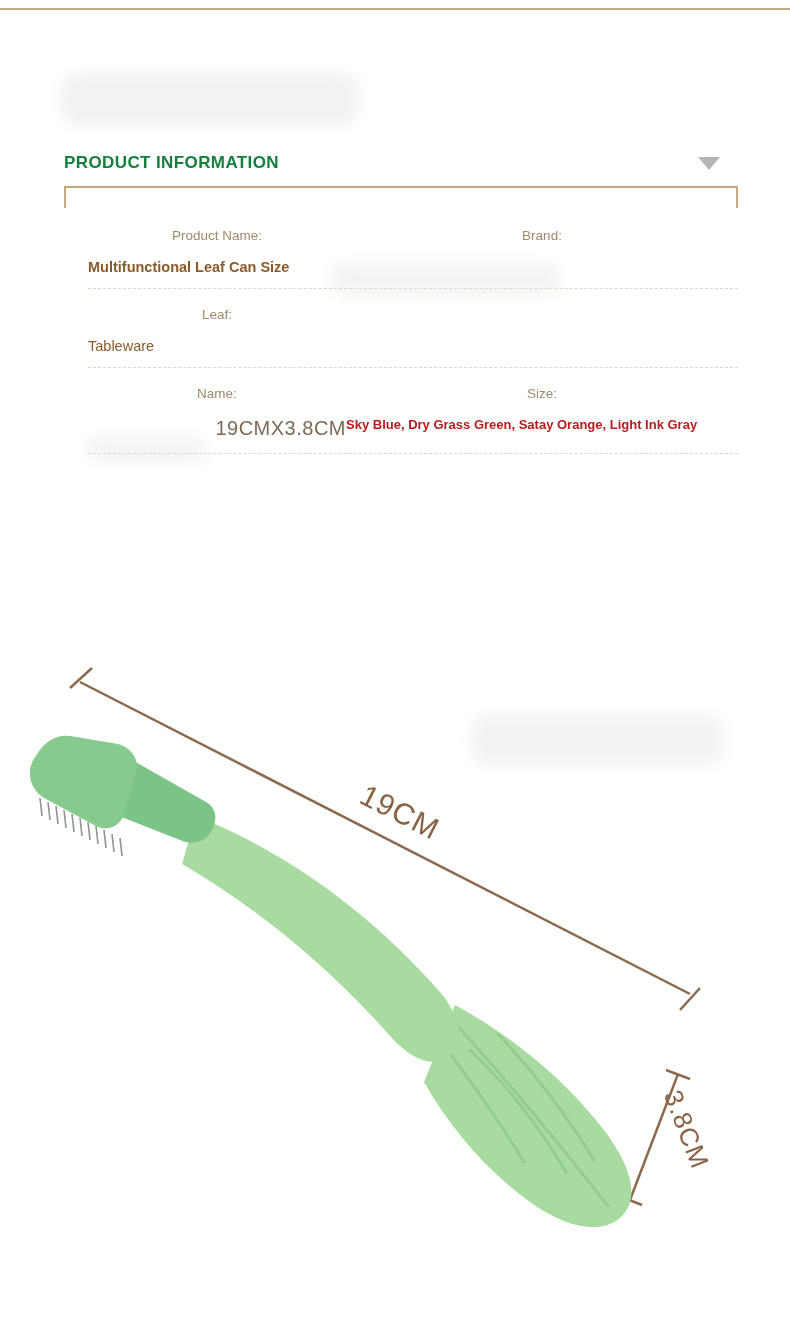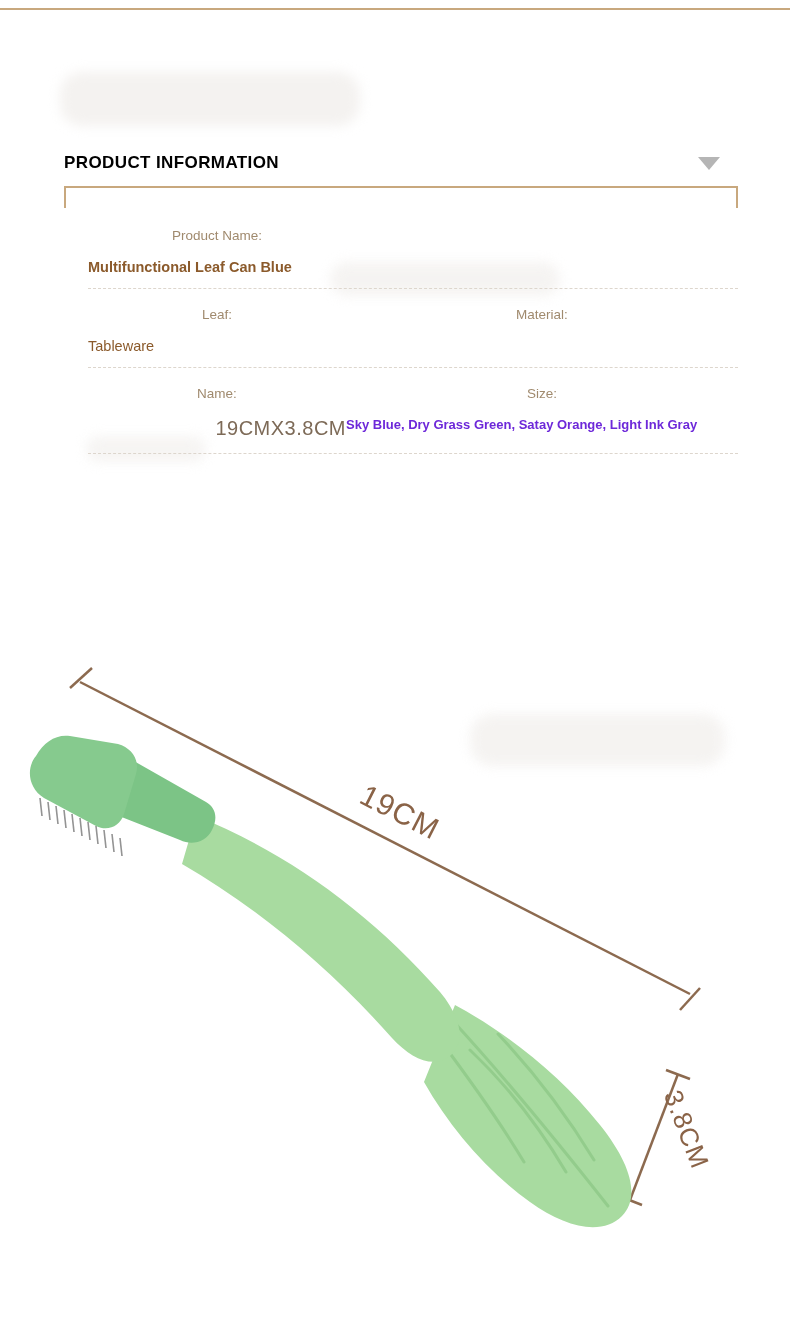--- a/index.html
+++ b/index.html
@@ -46,21 +46,21 @@
     width: 674px;
     height: 46px;
     display: flex;
     align-items: center;
     justify-content: space-between;
   }
   .info-header-title {
     font-size: 17px;
     font-weight: bold;
     letter-spacing: .4px;
-    color: #000000;
+    color: #15803d;
   }
   .caret {
     width: 0; height: 0;
     border-left: 11px solid transparent;
     border-right: 11px solid transparent;
     border-top: 13px solid #b5b5b5;
     margin-right: 18px;
   }
 
   
@@ -109,21 +109,21 @@
   .spec-value.big {
     font-size: 20px;
     font-weight: normal;
     color: #7d6a57;
     letter-spacing: .5px;
     text-align: right;
   }
   .spec-value.small {
     font-size: 13px;
     font-weight: bold;
-    color: #6d28d9;
+    color: #b91c1c;
   }
   .dashed {
     position: absolute;
     left: 0;
     bottom: 0;
     width: 650px;
     border-top: 1px dashed #ddd6cd;
   }
 
   
@@ -161,34 +161,37 @@
   <div class="caret"></div>
 </div>
 <div class="bracket"></div>
 
 <div class="spec-table">
 
   <div class="spec-row">
     <div class="spec-cols">
       <div class="spec-col">
         <div class="spec-label">Product Name:</div>
-        <div class="spec-value">Multifunctional Leaf Can Blue</div>
+        <div class="spec-value">Multifunctional Leaf Can Size</div>
+      </div>
+      <div class="spec-col wide">
+        <div class="spec-label">Brand:</div>
+        <div class="spec-value"></div>
       </div>
     </div>
     <div class="dashed"></div>
   </div>
 
   <div class="spec-row">
     <div class="spec-cols">
       <div class="spec-col">
         <div class="spec-label">Leaf:</div>
         <div class="spec-value plain">Tableware</div>
       </div>
       <div class="spec-col wide">
-        <div class="spec-label">Material:</div>
       </div>
     </div>
     <div class="dashed"></div>
   </div>
 
   <div class="spec-row">
     <div class="spec-cols">
       <div class="spec-col">
         <div class="spec-label">Name:</div>
         <div class="spec-value big">19CMX3.8CM</div>

